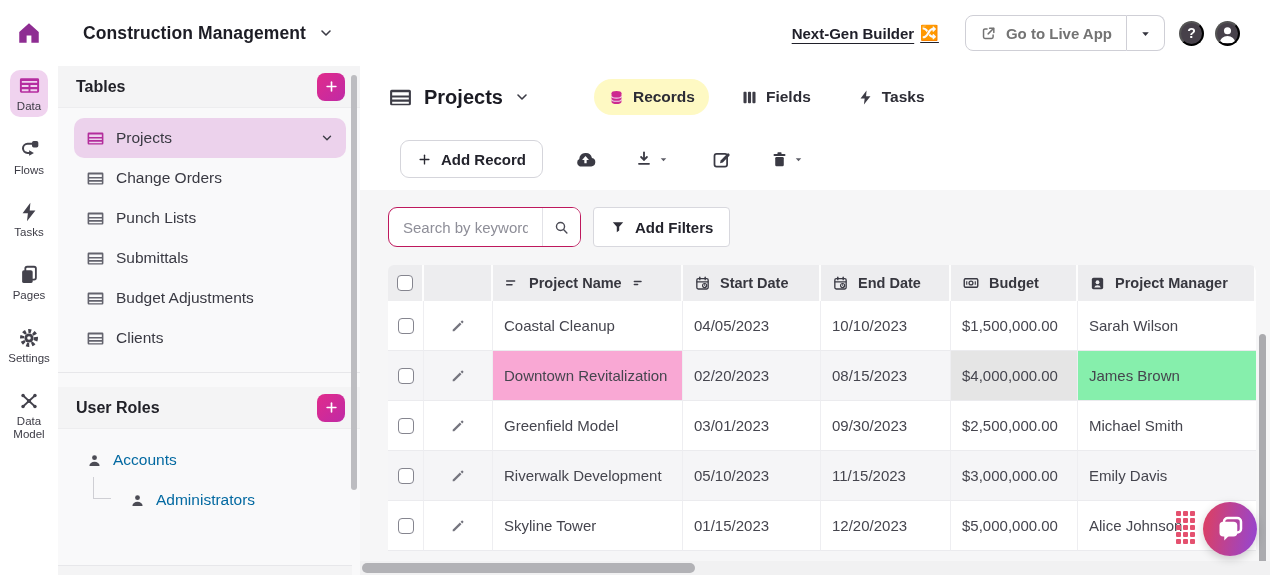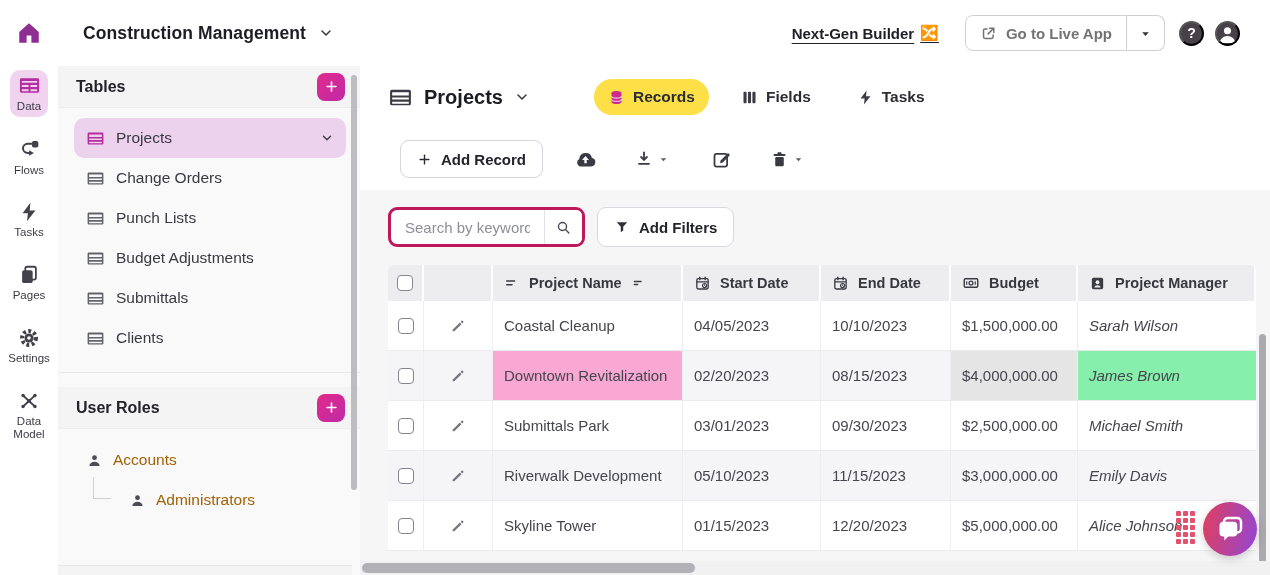--- a/index.html
+++ b/index.html
@@ -43,68 +43,68 @@
   .plus-btn { width:28px; height:28px; border-radius:8px; border:none; cursor:pointer; color:#fff;
               background:linear-gradient(135deg,#e12b8b,#bf2aa6); display:flex; align-items:center; justify-content:center; }
   .side-list { padding:10px 14px 6px 16px; }
   .side-item { height:40px; display:flex; align-items:center; gap:11px; padding:0 12px; border-radius:10px;
                color:#393942; font-size:15.5px; cursor:pointer; }
   .side-item svg { color:#63636d; flex:none; }
   .side-item.selected { background:#ecd2ec; }
   .side-item.selected svg.tbl { color:#b32d9c; }
   .side-item .grow { flex:1; }
   .divider { height:1px; background:#e7e7ea; margin:8px 0 0 0; }
-  .role-item { height:34px; display:flex; align-items:center; gap:10px; padding:0 12px; color:#a16207; font-size:15.5px; cursor:pointer; }
+  .role-item { height:34px; display:flex; align-items:center; gap:10px; padding:0 12px; color:#0369a1; font-size:15.5px; cursor:pointer; }
   .tree-row { display:flex; align-items:flex-start; }
   .tree-elbow { width:18px; height:22px; border-left:1.5px solid #cfcfd4; border-bottom:1.5px solid #cfcfd4; margin:0 6px 0 19px; }
   .side-scrollbar { position:absolute; right:3px; top:9px; width:6px; height:415px; border-radius:3px; background:#bdbdc1; }
   .partial-header { position:absolute; left:0; right:8px; top:499px; height:60px; background:#f4f4f5;
                     display:flex; align-items:flex-start; padding:9px 15px 0 18px; border-top:1px solid #e7e7ea; }
 
   
   .main { position:absolute; left:360px; top:66px; right:0; bottom:0; background:#fff; }
   .main-head { padding:13px 0 0 28px; display:flex; align-items:center; }
   .entity { display:flex; align-items:center; gap:11px; cursor:pointer; }
   .entity .etitle { font-size:20px; font-weight:700; color:#1b1b23; }
   .entity svg.tbl-lg { color:#3d3c46; }
   .tabs { display:flex; align-items:center; gap:18px; margin-left:64px; }
   .tab { display:flex; align-items:center; gap:8px; height:36px; padding:0 14px; border-radius:18px;
          font-size:15.5px; font-weight:600; color:#2c2c35; cursor:pointer; }
   .tab svg { color:#3d3c46; }
-  .tab.active { background:#fde047;text-align:right; }
+  .tab.active { background:#fef9c3;text-align:right; }
   .tab.active svg { color:#cd2a90; }
   .actions-row { display:flex; align-items:center; margin:25px 0 0 28px;padding-left:12px; }
   .add-record { display:flex; align-items:center; gap:9px; height:38px; padding:0 16px; background:#fff;
                 border:1px solid #d5d5db; border-radius:9px; font-size:15px; font-weight:600; color:#23232c; cursor:pointer; }
   .icon-btn { background:none; border:none; cursor:pointer; color:#3a3a44; display:flex; align-items:center; gap:4px; padding:6px; }
   .icon-btn.cloud { margin-left:24px; }
   .icon-btn.dl { margin-left:24px; }
   .icon-btn.edit { margin-left:30px; }
   .icon-btn.trash { margin-left:26px; }
   .caret-sm { color:#5c5c66; }
 
   .content { position:absolute; left:0; right:0; top:124px; bottom:0; background:#f6f6f7; }
   .filter-row { display:flex; align-items:center; margin:17px 0 0 28px; }
-  .search-seg { display:flex; height:40px; background:#fff; border:3px solid #be185d; border-radius:9px; overflow:hidden; }
+  .search-seg { display:flex; height:40px; background:#fff; border:1px solid #be185d; border-radius:9px; overflow:hidden; }
   .search-input { width:153px; border:none; outline:none; padding:0 14px; font-size:15px; color:#33333c;
                   font-family:"Liberation Sans","DejaVu Sans",sans-serif; background:transparent; }
   .search-input::placeholder { color:#8e8e98; }
   .search-btn { width:38px; border:none; border-left:1px solid #e2e2e7; background:#fff; cursor:pointer;
                 display:flex; align-items:center; justify-content:center; color:#4a4a54; }
   .add-filters { display:flex; align-items:center; gap:9px; height:40px; padding:0 16px; margin-left:12px;
-                 background:#fff; border:1px solid #d8d8de; border-radius:9px; font-size:15px; font-weight:600;
+                 background:#fff; border:1px solid #d8d8de; border-radius:4px; font-size:15px; font-weight:600;
                  color:#23232c; cursor:pointer; }
   .add-filters svg { color:#2f2f39; }
 
   
   .grid { margin:18px 0 0 28px; width:868px; display:grid;
           grid-template-columns:36px 69px 190px 138px 130px 127px 178px; border-radius:6px 6px 0 0; overflow:hidden; }
   .hcell { height:36px; background:#ededef; display:flex; align-items:center; gap:9px; padding:0 11px;
            font-size:14.5px; font-weight:600; color:#37373f; border-right:2px solid #fdfdfd; cursor:pointer; }
-  .hcell:last-child, .bcell.last { border-right:none;font-style:italic; }
+  .hcell:last-child, .bcell.last { border-right:none; }
   .hcell.center { justify-content:center; padding:0; }
   .hcell svg { color:#3b3b45; flex:none; }
   .bcell { height:50px; background:#fff; display:flex; align-items:center; padding:0 11px; font-size:15px;
            color:#45454e; border-right:1px solid #eeeef1; border-bottom:1px solid #ebebee; }
   .bcell.center { justify-content:center; padding:0; }
   .cb { width:16px; height:16px; border:1.6px solid #85858f; border-radius:4px; background:#fff; cursor:pointer; }
   .pencil { color:#74747e; cursor:pointer; }
 
   .v-scrollbar { position:absolute; right:4px; top:144px; width:7px; height:272px; border-radius:4px; background:#ababaf; }
   .h-scroll-track { position:absolute; left:0; right:0; bottom:0; height:14px; background:#f1f1f2; }
@@ -276,27 +276,27 @@
     <div class="side-item">
       <svg class="tbl" width="19" height="19" viewBox="0 0 24 24" fill="currentColor">
           <path d="M3.5 4.5 h17 a1.5 1.5 0 0 1 1.5 1.5 v12 a1.5 1.5 0 0 1 -1.5 1.5 h-17 A1.5 1.5 0 0 1 2 18 V6 a1.5 1.5 0 0 1 1.5 -1.5 z M4 10 h16 V7 H4 z M4 14 h16 v-2 H4 z m0 4 h16 v-2 H4 z" fill-rule="evenodd"></path>
         </svg>
       <span class="grow">Punch Lists</span>
     </div>
     <div class="side-item">
       <svg class="tbl" width="19" height="19" viewBox="0 0 24 24" fill="currentColor">
           <path d="M3.5 4.5 h17 a1.5 1.5 0 0 1 1.5 1.5 v12 a1.5 1.5 0 0 1 -1.5 1.5 h-17 A1.5 1.5 0 0 1 2 18 V6 a1.5 1.5 0 0 1 1.5 -1.5 z M4 10 h16 V7 H4 z M4 14 h16 v-2 H4 z m0 4 h16 v-2 H4 z" fill-rule="evenodd"></path>
         </svg>
-      <span class="grow">Budget Adjustments</span>
+      <span class="grow">Submittals</span>
     </div>
     <div class="side-item">
       <svg class="tbl" width="19" height="19" viewBox="0 0 24 24" fill="currentColor">
           <path d="M3.5 4.5 h17 a1.5 1.5 0 0 1 1.5 1.5 v12 a1.5 1.5 0 0 1 -1.5 1.5 h-17 A1.5 1.5 0 0 1 2 18 V6 a1.5 1.5 0 0 1 1.5 -1.5 z M4 10 h16 V7 H4 z M4 14 h16 v-2 H4 z m0 4 h16 v-2 H4 z" fill-rule="evenodd"></path>
         </svg>
-      <span class="grow">Submittals</span>
+      <span class="grow">Budget Adjustments</span>
     </div>
     <div class="side-item">
       <svg class="tbl" width="19" height="19" viewBox="0 0 24 24" fill="currentColor">
           <path d="M3.5 4.5 h17 a1.5 1.5 0 0 1 1.5 1.5 v12 a1.5 1.5 0 0 1 -1.5 1.5 h-17 A1.5 1.5 0 0 1 2 18 V6 a1.5 1.5 0 0 1 1.5 -1.5 z M4 10 h16 V7 H4 z M4 14 h16 v-2 H4 z m0 4 h16 v-2 H4 z" fill-rule="evenodd"></path>
         </svg>
       <span class="grow">Clients</span>
     </div>
   </div>
   <div class="divider"></div>
   <div class="side-header" style="margin-top:14px;">
@@ -571,21 +571,21 @@
           <span class="cb"></span>
         </div>
       <div class="bcell center">
           <span class="pencil">
             <svg width="16" height="16" viewBox="0 0 24 24" fill="currentColor">
               <path d="M4 17.6 V20 h2.4 L17.2 9.2 l-2.4 -2.4 z"></path>
               <path d="M15.9 5.7 l1.5 -1.5 a1.2 1.2 0 0 1 1.7 0 l0.7 0.7 a1.2 1.2 0 0 1 0 1.7 l-1.5 1.5 z"></path>
             </svg>
           </span>
         </div>
-      <div class="bcell">Submittals Park</div>
+      <div class="bcell">Greenfield Model</div>
       <div class="bcell">03/01/2023</div>
       <div class="bcell">09/30/2023</div>
       <div class="bcell">$2,500,000.00</div>
       <div class="bcell last">Michael Smith</div>
 
       <div class="bcell center" style="background:#f5f5f7">
           <span class="cb"></span>
         </div>
       <div class="bcell center" style="background:#f5f5f7">
           <span class="pencil">

